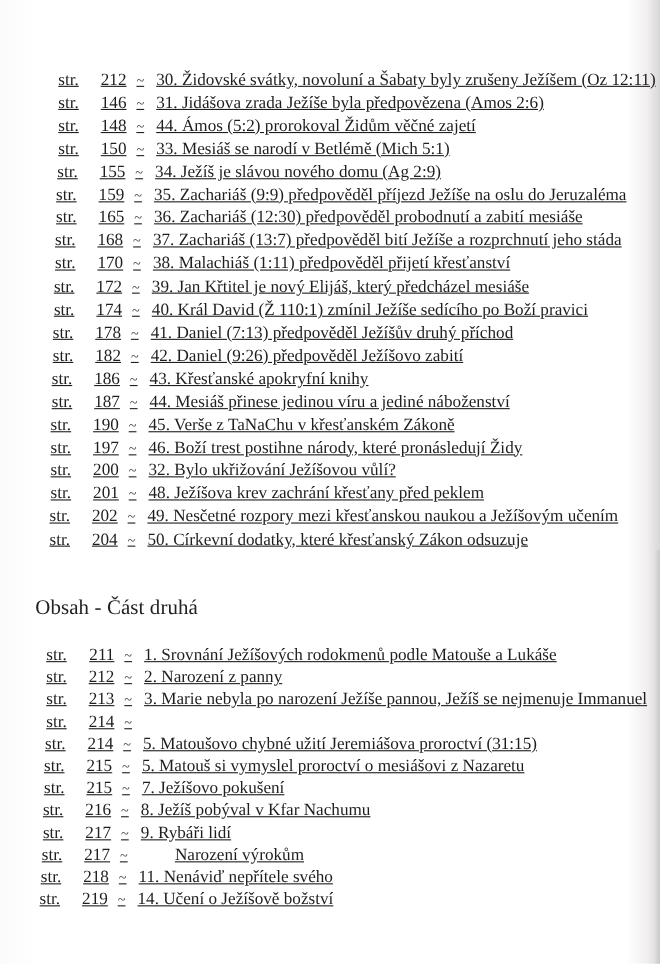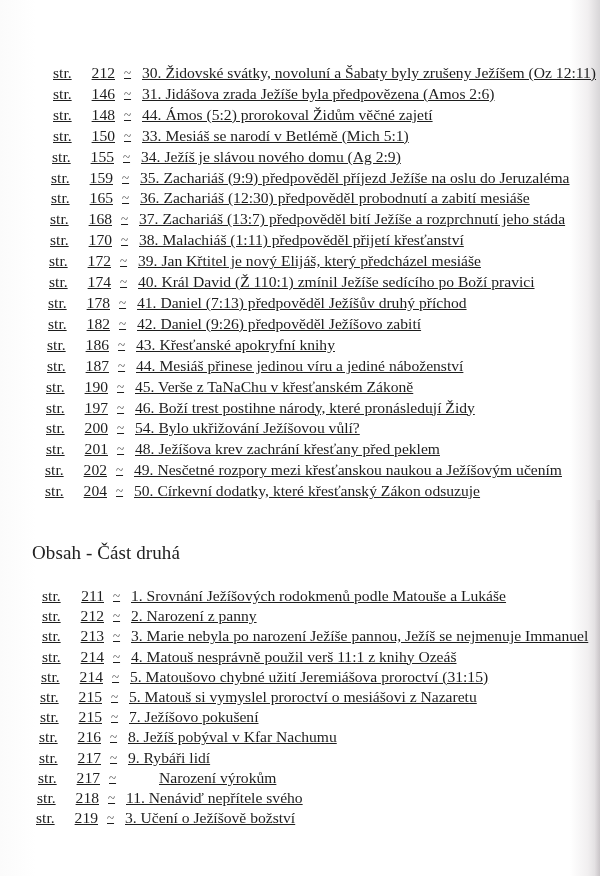--- a/index.html
+++ b/index.html
@@ -143,21 +143,21 @@
       <div class="row" style="padding-left: 46px;">
         <span class="str">str.</span>
         <span class="num">197</span>
         <span class="tilde">~</span>
         <span class="title">46. Boží trest postihne národy, které pronásledují Židy</span>
       </div>
       <div class="row" style="padding-left: 46px;">
         <span class="str">str.</span>
         <span class="num">200</span>
         <span class="tilde">~</span>
-        <span class="title">54. Bylo ukřižování Ježíšovou vůlí?</span>
+        <span class="title">32. Bylo ukřižování Ježíšovou vůlí?</span>
       </div>
       <div class="row" style="padding-left: 46px;">
         <span class="str">str.</span>
         <span class="num">201</span>
         <span class="tilde">~</span>
         <span class="title">48. Ježíšova krev zachrání křesťany před peklem</span>
       </div>
       <div class="row" style="padding-left: 45px;">
         <span class="str">str.</span>
         <span class="num">202</span>
@@ -190,21 +190,20 @@
       <div class="row" style="padding-left: 42px;">
         <span class="str">str.</span>
         <span class="num">213</span>
         <span class="tilde">~</span>
         <span class="title">3. Marie nebyla po narození Ježíše pannou, Ježíš se nejmenuje Immanuel</span>
       </div>
       <div class="row" style="padding-left: 42px;">
         <span class="str">str.</span>
         <span class="num">214</span>
         <span class="tilde">~</span>
-        <span class="title">4. Matouš nesprávně použil verš 11:1 z knihy Ozeáš</span>
       </div>
       <div class="row" style="padding-left: 41px;">
         <span class="str">str.</span>
         <span class="num">214</span>
         <span class="tilde">~</span>
         <span class="title">5. Matoušovo chybné užití Jeremiášova proroctví (31:15)</span>
       </div>
       <div class="row" style="padding-left: 40px;">
         <span class="str">str.</span>
         <span class="num">215</span>
@@ -238,16 +237,16 @@
       <div class="row" style="padding-left: 37px;">
         <span class="str">str.</span>
         <span class="num">218</span>
         <span class="tilde">~</span>
         <span class="title">11. Nenáviď nepřítele svého</span>
       </div>
       <div class="row" style="padding-left: 36px;">
         <span class="str">str.</span>
         <span class="num">219</span>
         <span class="tilde">~</span>
-        <span class="title">3. Učení o Ježíšově božství</span>
+        <span class="title">14. Učení o Ježíšově božství</span>
       </div>
     </div>
 </div>
 
 </body></html>

